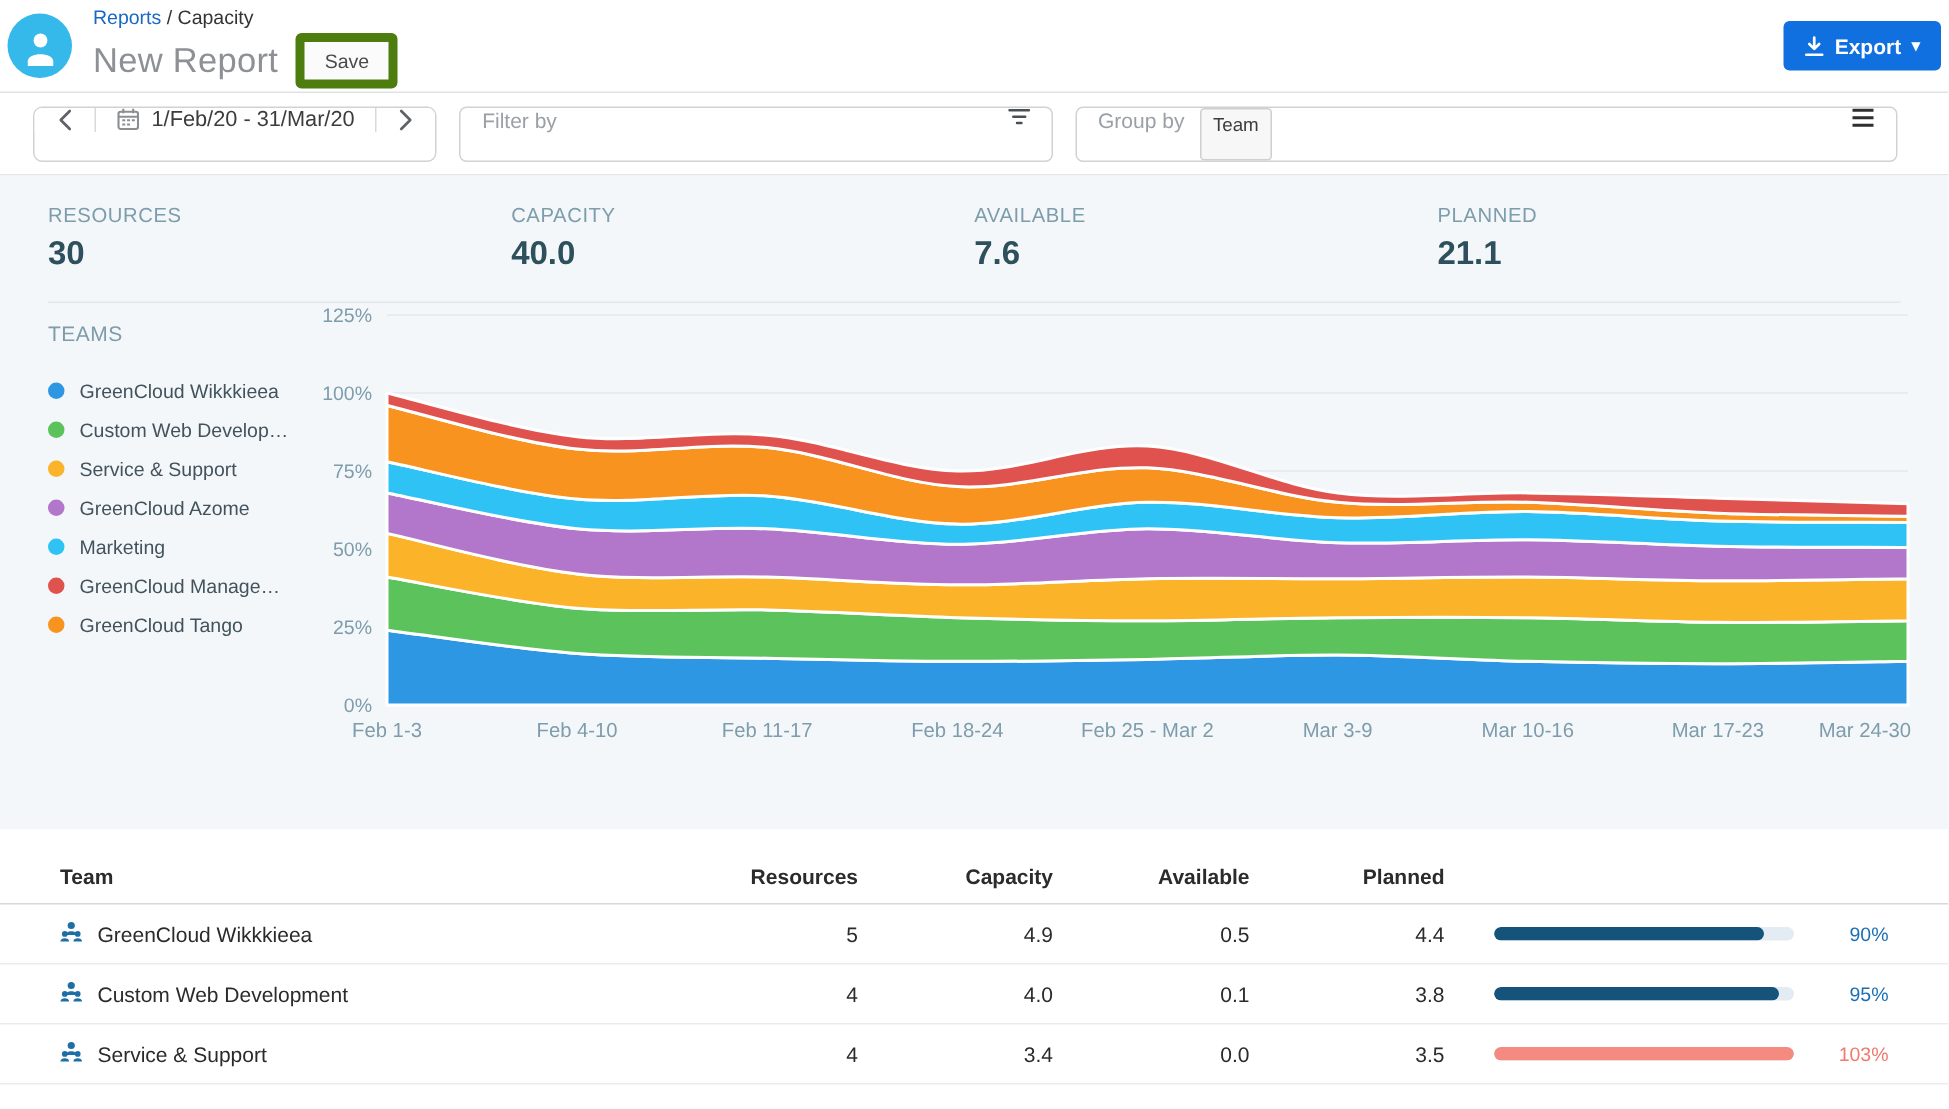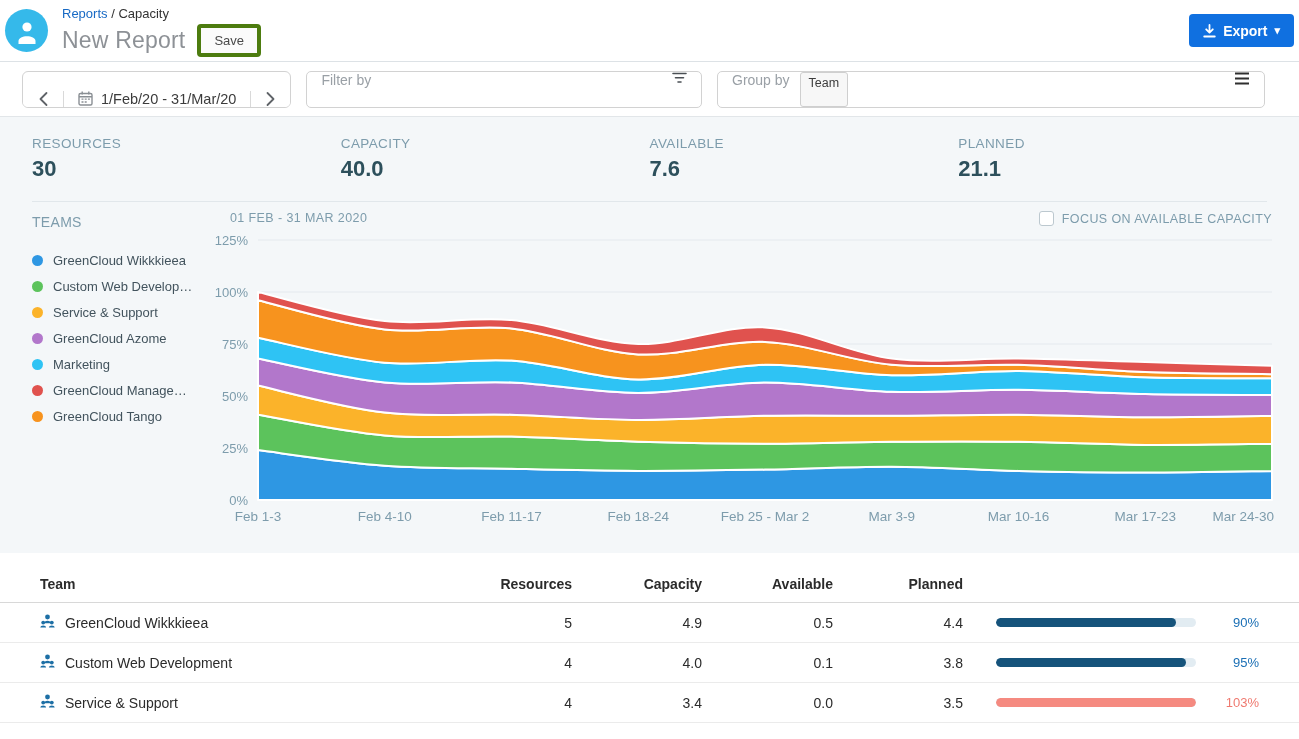--- a/index.html
+++ b/index.html
@@ -6,27 +6,27 @@
   html,body { width:1299px; height:739px; background:#fff; font-family:"Liberation Sans", sans-serif; overflow:hidden; }
 
   
   .app-header { height:62px; background:#fff; border-bottom:1px solid #dde2e6; display:flex; align-items:center; padding:0 5px; }
   .avatar { width:43px; height:43px; border-radius:50%; background:#35b9ea; display:flex; align-items:center; justify-content:center; flex:0 0 auto; }
   .head-left { margin-left:14px; flex:1; }
   .breadcrumb { font-size:13px; color:#333; margin-top:1px; }
   .breadcrumb a { color:#1769c4; text-decoration:none; cursor:pointer; }
   .title-row { display:flex; align-items:center; margin-top:3px; }
   .page-title { font-size:23px; color:#8d9196; font-weight:400; letter-spacing:.2px; }
-  .save-btn { margin-left:12px; font-size:13px; color:#4a4a4a; background:#fbfbfb; border:4px solid #4d7c0f; border-radius:4px; padding:5px 13px; cursor:pointer; }
+  .save-btn { margin-left:12px; font-size:13px; color:#4a4a4a; background:#fbfbfb; border:6px solid #4d7c0f; border-radius:4px; padding:5px 13px; cursor:pointer; }
   .export-btn { background:#1070e0; color:#fff; border:none; border-radius:4px; height:33px; padding:0 14px; font-size:14px; font-weight:bold; display:flex; align-items:center; gap:7px; cursor:pointer; }
   .export-caret { font-size:11px; }
 
   
   .toolbar { height:55px; background:#fff; border-bottom:1px solid #e2e6e9; display:flex; align-items:center; padding:0 34px 0 22px; gap:15px; }
-  .datenav { display:flex; align-items:flex-end; height:37px; border:1px solid #d2d2d2; border-radius:6px; overflow:hidden; background:#fff; }
+  .datenav { display:flex; align-items:flex-start; height:37px; border:1px solid #d2d2d2; border-radius:6px; overflow:hidden; background:#fff; }
   .datenav .seg { display:flex; align-items:center; justify-content:center; cursor:pointer; background:#fff; border:none; }
   .datenav .seg + .seg { border-left:1px solid #d9d9d9; }
   .seg.arrow { width:40px; }
   .seg.daterange { padding:0 14px; gap:8px; font-size:14.5px; color:#3c3c3c; }
   .input-box { height:37px; border:1px solid #d2d2d2; border-radius:5px; background:#fff; display:flex; padding:0 14px; }
   .filter-box { flex:1; justify-content:space-between; margin-left:0; }
   .filter-ph { font-size:14px; color:#9aa0a6; }
   .groupby-box { width:548px; gap:10px; }
   .groupby-label { font-size:14px; color:#9aa0a6; }
   .chip { font-size:12.5px; color:#3c3c3c; background:#f7f7f7; border:1px solid #cfcfcf; border-radius:3px; padding:3px 8px; }
@@ -182,27 +182,20 @@
             <span class="legend-dot" style="background: rgb(224, 82, 78);"></span>
             <span class="legend-label">GreenCloud Manage…</span>
           </li>
           <li>
             <span class="legend-dot" style="background: rgb(247, 147, 30);"></span>
             <span class="legend-label">GreenCloud Tango</span>
           </li>
         </ul>
     </div>
     <div class="chart-col">
-      <div class="chart-head">
-        <span class="chart-title">01 FEB - 31 MAR 2020</span>
-        <span class="focus-wrap">
-          <input type="checkbox" class="focus-check" style="">
-          <span class="focus-label">FOCUS ON AVAILABLE CAPACITY</span>
-        </span>
-      </div>
       <svg id="chart-svg" width="1101" height="300" viewBox="0 0 1101 300">
           <line x1="60" y1="268" x2="1074" y2="268" stroke="#e4e9ee" stroke-width="1"></line>
           <line x1="60" y1="216" x2="1074" y2="216" stroke="#e4e9ee" stroke-width="1"></line>
           <line x1="60" y1="164" x2="1074" y2="164" stroke="#e4e9ee" stroke-width="1"></line>
           <line x1="60" y1="112" x2="1074" y2="112" stroke="#e4e9ee" stroke-width="1"></line>
           <line x1="60" y1="60" x2="1074" y2="60" stroke="#e4e9ee" stroke-width="1"></line>
           <line x1="60" y1="8" x2="1074" y2="8" stroke="#e4e9ee" stroke-width="1"></line>
           <path d="M60,218.1C81.1,220.7 144.5,230.6 186.8,233.7C229.0,236.8 271.3,235.9 313.5,236.8C355.8,237.7 398.0,238.7 440.3,238.9C482.5,239.0 524.8,238.3 567.0,237.6C609.3,236.9 651.5,234.5 693.8,234.7C736.0,234.9 778.3,237.9 820.5,238.9C862.8,239.9 905.0,240.5 947.3,240.5C989.5,240.5 1052.9,239.2 1074.0,238.9L1074,268.0C1052.9,268.0 989.5,268.0 947.3,268.0C905.0,268.0 862.8,268.0 820.5,268.0C778.3,268.0 736.0,268.0 693.8,268.0C651.5,268.0 609.3,268.0 567.0,268.0C524.8,268.0 482.5,268.0 440.3,268.0C398.0,268.0 355.8,268.0 313.5,268.0C271.3,268.0 229.0,268.0 186.8,268.0C144.5,268.0 81.1,268.0 60.0,268.0Z" fill="#2e97e3" stroke="#fff" stroke-width="2" stroke-linejoin="round"></path>
           <path d="M60,182.7C81.1,186.2 144.5,199.9 186.8,203.5C229.0,207.2 271.3,203.5 313.5,204.6C355.8,205.6 398.0,208.5 440.3,209.8C482.5,211.0 524.8,211.8 567.0,211.8C609.3,211.8 651.5,210.1 693.8,209.8C736.0,209.4 778.3,209.2 820.5,209.8C862.8,210.3 905.0,212.5 947.3,212.9C989.5,213.2 1052.9,212.0 1074.0,211.8L1074,238.9C1052.9,239.2 989.5,240.5 947.3,240.5C905.0,240.5 862.8,239.9 820.5,238.9C778.3,237.9 736.0,234.9 693.8,234.7C651.5,234.5 609.3,236.9 567.0,237.6C524.8,238.3 482.5,239.0 440.3,238.9C398.0,238.7 355.8,237.7 313.5,236.8C271.3,235.9 229.0,236.8 186.8,233.7C144.5,230.6 81.1,220.7 60.0,218.1Z" fill="#5cc35c" stroke="#fff" stroke-width="2" stroke-linejoin="round"></path>
           <path d="M60,153.6C81.1,158.1 144.5,175.8 186.8,180.6C229.0,185.5 271.3,181.5 313.5,182.7C355.8,183.9 398.0,187.7 440.3,187.9C482.5,188.1 524.8,184.5 567.0,183.8C609.3,183.1 651.5,183.9 693.8,183.8C736.0,183.6 778.3,182.5 820.5,182.7C862.8,183.0 905.0,185.0 947.3,185.2C989.5,185.4 1052.9,184.0 1074.0,183.8L1074,211.8C1052.9,212.0 989.5,213.2 947.3,212.9C905.0,212.5 862.8,210.3 820.5,209.8C778.3,209.2 736.0,209.4 693.8,209.8C651.5,210.1 609.3,211.8 567.0,211.8C524.8,211.8 482.5,211.0 440.3,209.8C398.0,208.5 355.8,205.6 313.5,204.6C271.3,203.5 229.0,207.2 186.8,203.5C144.5,199.9 81.1,186.2 60.0,182.7Z" fill="#fbb32a" stroke="#fff" stroke-width="2" stroke-linejoin="round"></path>

